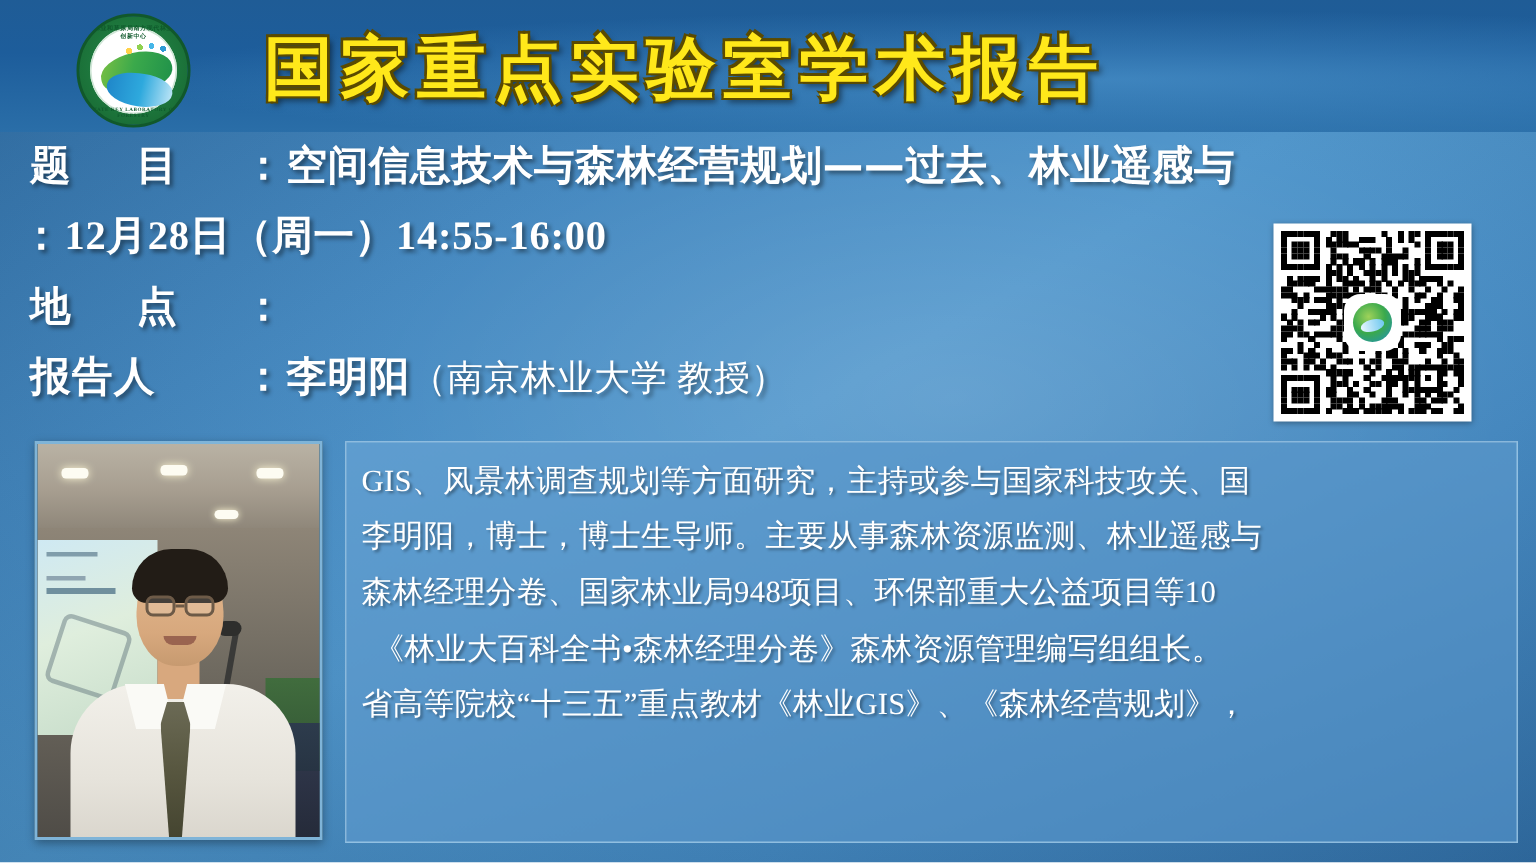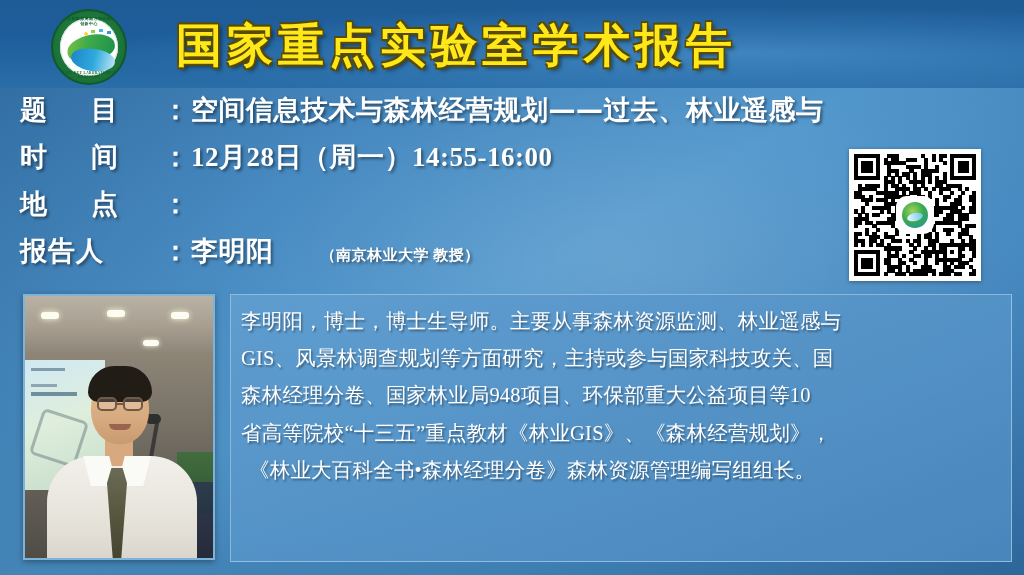--- a/index.html
+++ b/index.html
@@ -105,23 +105,22 @@
   .info-value {
     font-family: "DejaVu Sans", "Liberation Sans", sans-serif;
     font-size: 27px; font-weight: bold; letter-spacing: .5px;
   }
   .info-row.serif .info-value,
   .info-row.serif .info-label,
   .info-row.serif .info-colon {
     font-family: "Liberation Serif", "DejaVu Serif", serif;
   }
   .info-value .sub {
-    font-size: 15px; font-weight: bold;
+    font-size: 24px; font-weight: normal;
     font-family: "Liberation Serif", "DejaVu Serif", serif;
-    margin-left: 47px;
   }
 
   
   .info-label.spread { letter-spacing: 0; }
   .info-label.spread span.gap { display: inline-block; width: 44px; }
 
   
   .qr-wrap {
     position: absolute; left: 849px; top: 149px; width: 132px; height: 132px;
     background: #ffffff; padding: 5px; z-index: 4;
@@ -221,21 +220,20 @@
 
   <div class="info-list">
 
     <div class="info-row">
       <span class="info-label spread"><span>题</span><span class="gap"></span><span>目</span></span>
       <span class="info-colon">：</span>
       <span class="info-value">空间信息技术与森林经营规划——过去、林业遥感与</span>
     </div>
 
     <div class="info-row serif">
-      <span class="info-label spread"><span>时</span><span class="gap"></span><span>间</span></span>
       <span class="info-colon">：</span>
       <span class="info-value">12月28日（周一）14:55-16:00</span>
     </div>
 
     <div class="info-row serif">
       <span class="info-label spread"><span>地</span><span class="gap"></span><span>点</span></span>
       <span class="info-colon">：</span>
     </div>
 
     <div class="info-row serif">
@@ -807,20 +805,20 @@
     <div class="ph ph-tie"></div>
     <div class="ph ph-head"></div>
     <div class="ph ph-hair"></div>
     <div class="ph ph-glass-l"></div>
     <div class="ph ph-glass-r"></div>
     <div class="ph ph-bridge"></div>
     <div class="ph ph-mouth"></div>
   </div>
 
   <div class="bio-panel">
+    <div class="bio-line">GIS、风景林调查规划等方面研究，主持或参与国家科技攻关、国</div>
     <div class="bio-line">李明阳，博士，博士生导师。主要从事森林资源监测、林业遥感与</div>
-    <div class="bio-line">GIS、风景林调查规划等方面研究，主持或参与国家科技攻关、国</div>
     <div class="bio-line">森林经理分卷、国家林业局948项目、环保部重大公益项目等10</div>
+    <div class="bio-line indent2">《林业大百科全书•森林经理分卷》森林资源管理编写组组长。</div>
     <div class="bio-line">省高等院校“十三五”重点教材《林业GIS》、《森林经营规划》，</div>
-    <div class="bio-line indent2">《林业大百科全书•森林经理分卷》森林资源管理编写组组长。</div>
   </div>
 
 </div>
 
 </body></html>

